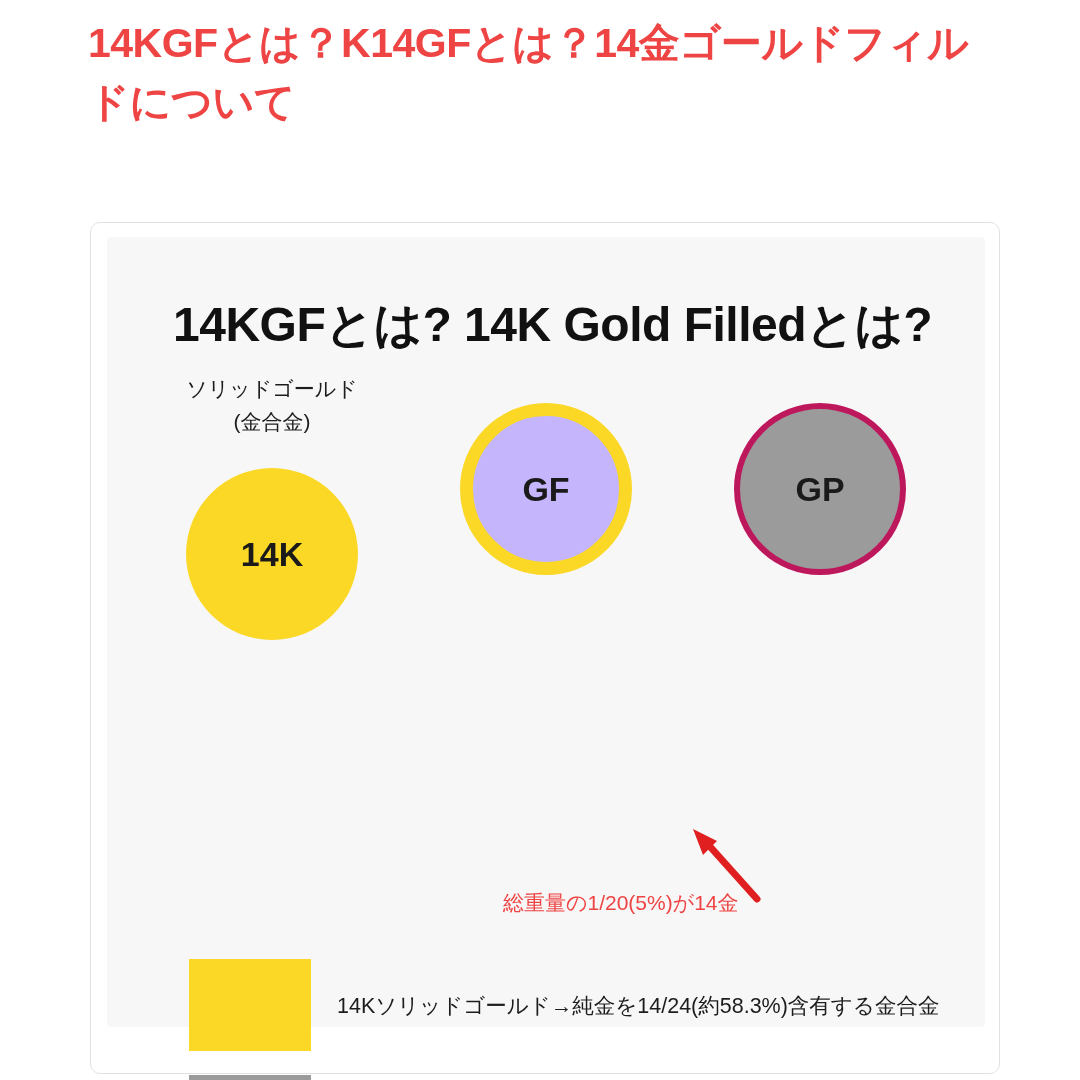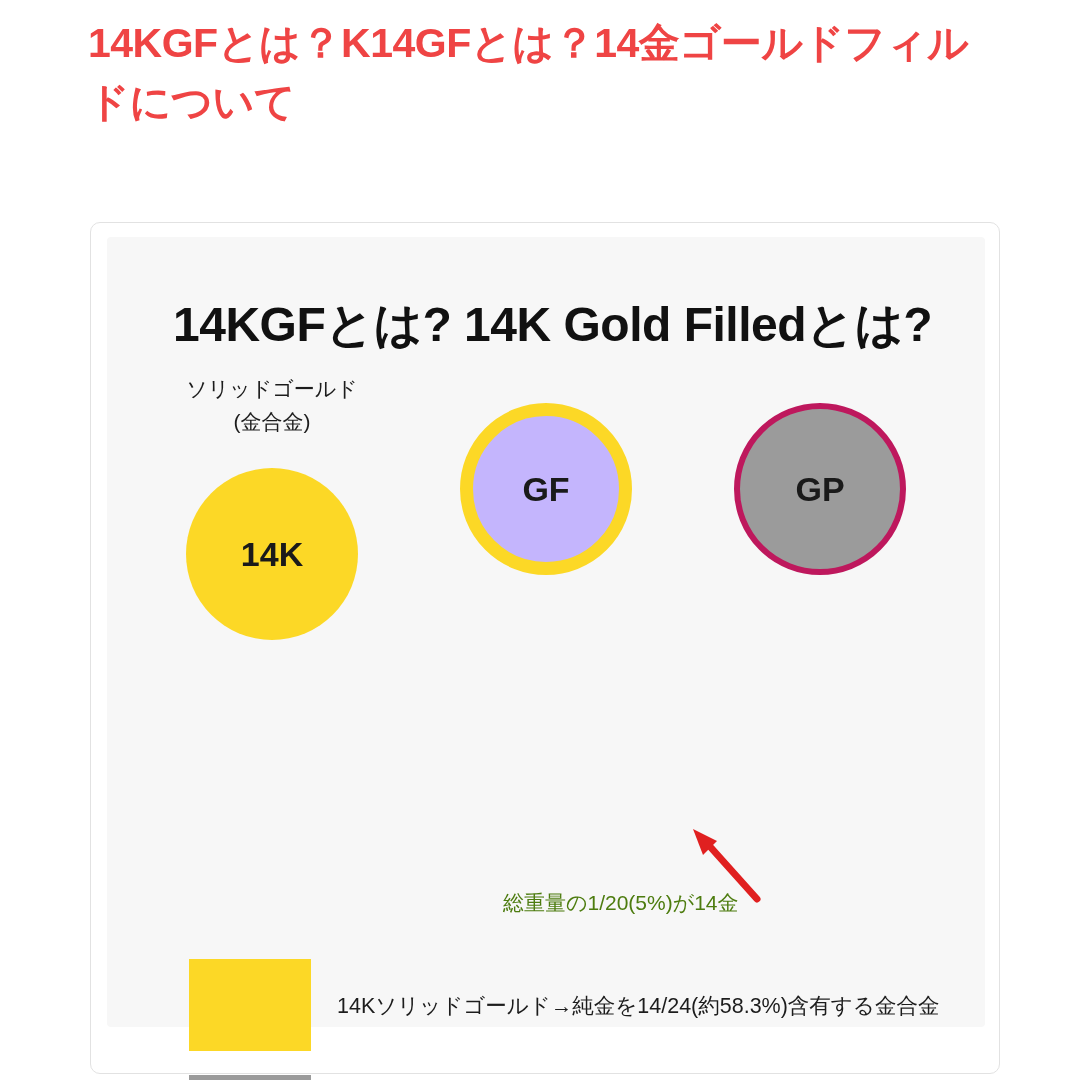--- a/index.html
+++ b/index.html
@@ -114,21 +114,21 @@
     top: 590px;
     width: 80px;
     height: 80px;
   }
   .note {
     position: absolute;
     left: 396px;
     top: 648.0px;
     font-size: 21px;
     line-height: 1.75;
-    color: #4d7c0f;
+    color: #ef4444;
     white-space: nowrap;
   }
 
   
   .legend {
     position: absolute;
     left: 46px;
     top: 722px;
     width: 800px;
   }

